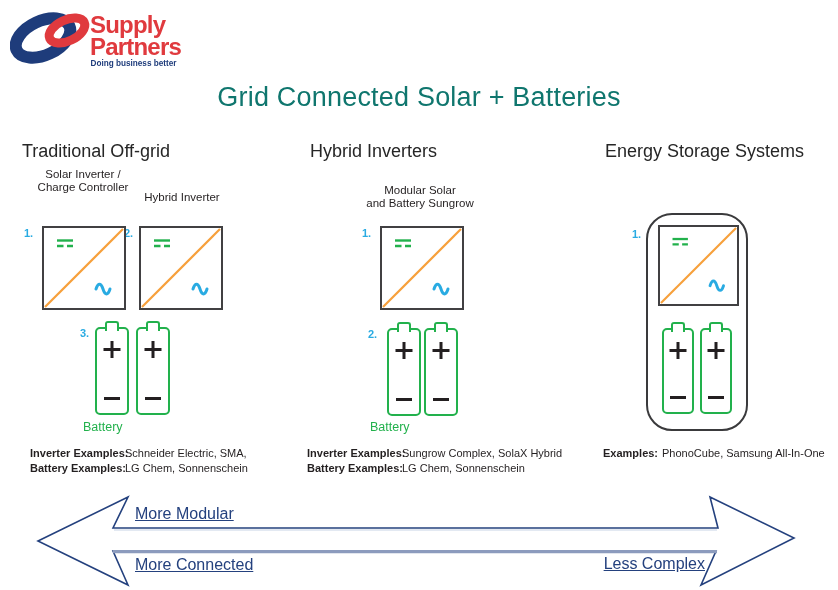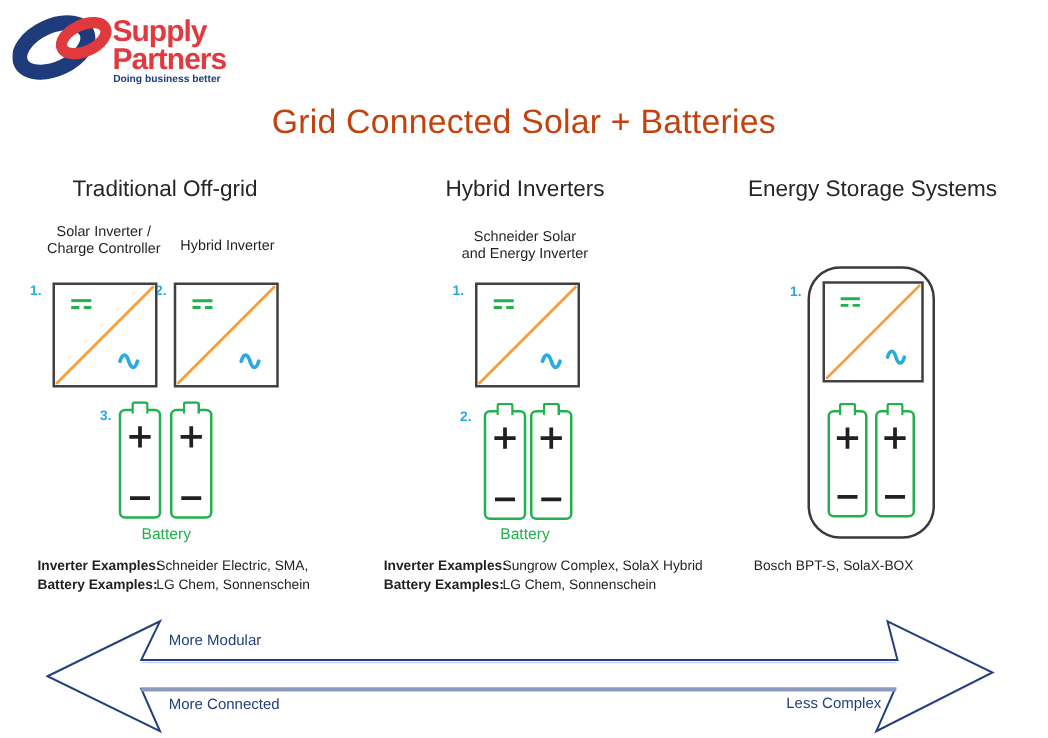--- a/index.html
+++ b/index.html
@@ -1,49 +1,49 @@
 <!DOCTYPE html>
 <html><head>
 <meta charset="utf-8">
 <style>
   * { margin:0; padding:0; box-sizing:border-box; }
   html,body { width:838px; height:590px; background:#fff; overflow:hidden;
               font-family:"Liberation Sans", sans-serif; color:#231F20; }
   .page { position:relative; width:760px; height:590px; background:#fff; }
   .abs { position:absolute; }
 
-  .title { left:0; top:82px; width:838px; text-align:center; font-size:27px; color:#c2410c; letter-spacing:.2px; }
-  .col-header { top:141px; text-align:center; font-size:18px; color:#262626; }
+  .title { left:0; top:82px; width:838px; text-align:center; font-size:27px; color:#0f766e; letter-spacing:.2px; }
+  .col-header { top:141px; font-size:18px; color:#262626; }
   .sublabel { font-size:11.5px; line-height:13px; text-align:center; color:#231F20; }
 
   .inv-box { width:84px; height:84px; border:2px solid #414042; background:#fff; }
   .inv-box svg { display:block; }
 
   .step { font-size:11px; font-weight:bold; color:#29ABE2; }
 
   .battery { width:34px; height:88px; border:2px solid #22B14C; border-radius:5px; background:#fff; }
   .batt-term { position:absolute; top:-8px; left:50%; transform:translateX(-50%);
                width:14px; height:10px; background:#fff; border:2px solid #22B14C;
                border-bottom:none; border-radius:3px 3px 0 0; }
   .batt-plus { position:absolute; top:12px; left:50%; transform:translateX(-50%); width:17px; height:17px; }
   .batt-plus .ph { position:absolute; top:6.75px; left:0; width:17px; height:3.5px; background:#231F20; }
   .batt-plus .pv { position:absolute; left:6.75px; top:0; width:3.5px; height:17px; background:#231F20; }
   .batt-minus { position:absolute; bottom:13px; left:50%; transform:translateX(-50%);
                 width:16px; height:3.5px; background:#231F20; }
 
-  .battery-label { font-size:12.5px; color:#22B14C; text-align:center; }
+  .battery-label { font-size:12.5px; color:#22B14C; text-align:left; }
 
   .enclosure { width:102px; height:218px; border:2px solid #3A3A3C; border-radius:26px; background:#fff; }
 
   .examples { font-size:11px; line-height:14.5px; color:#231F20; }
   .ex-row { display:flex; white-space:nowrap; }
   .ex-label { font-weight:bold; width:95px; flex:none; }
   .ex-label-inline { font-weight:bold; margin-right:4px; }
 
-  .arrow-label { font-size:12px; color:#24417E; white-space:nowrap; }
+  .arrow-label { font-size:16px; color:#24417E; white-space:nowrap;text-decoration:underline; }
   .ar-right { text-align:right; }
 
   svg text { font-family:"Liberation Sans", sans-serif; }
 </style>
 </head>
 <body>
 
 <div class="page">
 
   <svg class="abs" style="left:10px;top:8px" width="200" height="64" viewBox="0 0 200 64">
@@ -53,31 +53,31 @@
     </g>
     <text x="80" y="25" font-size="24" font-weight="bold" fill="#E03A3E" letter-spacing="-0.8">Supply</text>
     <text x="80" y="47" font-size="24" font-weight="bold" fill="#E03A3E" letter-spacing="-0.8">Partners</text>
     <text x="80.5" y="57.5" font-size="8.2" font-weight="bold" fill="#1E3C7B">Doing business better</text>
   </svg>
 
   <div class="abs title">Grid Connected Solar + Batteries</div>
 
   <div class="abs col-header" style="left:22px;width:220px">Traditional Off-grid</div>
   <div class="abs col-header" style="left:310px;width:220px">Hybrid Inverters</div>
-  <div class="abs col-header" style="left:583px;width:230px">Energy Storage Systems</div>
-
-  <div class="abs sublabel" style="left:33px;top:180px;width:100px">
+  <div class="abs col-header" style="left:605px;width:230px">Energy Storage Systems</div>
+
+  <div class="abs sublabel" style="left:33px;top:168px;width:100px">
     <div>Solar Inverter /</div>
     <div>Charge Controller</div>
   </div>
   <div class="abs sublabel" style="left:132px;top:191px;width:100px">Hybrid Inverter</div>
 
   <div class="abs sublabel" style="left:335px;top:184px;width:170px">
-    <div>Schneider Solar</div>
-    <div>and Energy Inverter</div>
+    <div>Modular Solar</div>
+    <div>and Battery Sungrow</div>
   </div>
 
 
   <div class="abs enclosure" style="left:646px;top:213px"></div>
 
   <div class="abs step" style="left:24px;top:227px">1.</div>
   <div class="abs step" style="left:124px;top:227px">2.</div>
   <div class="abs step" style="left:80px;top:327px">3.</div>
   <div class="abs step" style="left:362px;top:227px">1.</div>
   <div class="abs step" style="left:368px;top:328px">2.</div>
@@ -190,21 +190,22 @@
       <span class="ex-value">Sungrow Complex, SolaX Hybrid</span>
     </div>
     <div class="ex-row">
       <span class="ex-label">Battery Examples:</span>
       <span class="ex-value">LG Chem, Sonnenschein</span>
     </div>
   </div>
 
   <div class="abs examples" style="left:603px;top:446px">
     <div class="ex-row">
-      <span class="ex-value">Bosch BPT-S, SolaX-BOX</span>
+      <span class="ex-label-inline">Examples:</span>
+      <span class="ex-value">PhonoCube, Samsung All-In-One</span>
     </div>
   </div>
 
   <svg class="abs" style="left:28px;top:494px" width="780" height="95" viewBox="0 0 780 95">
     <polygon points="10,47 100,3 85,34 690,34 682,3 766,44 673,91 688,57 85,57 100,91" fill="#fff" stroke="#24417E" stroke-width="1.6" stroke-linejoin="miter"></polygon>
     <line x1="86" y1="36" x2="689" y2="36" stroke="#C8D3E6" stroke-width="1.2"></line>
     <line x1="85" y1="57.6" x2="689" y2="57.6" stroke="#8C9BBD" stroke-width="3.2"></line>
   </svg>
 
   <div class="abs arrow-label" style="left:135px;top:505px">More Modular</div>

